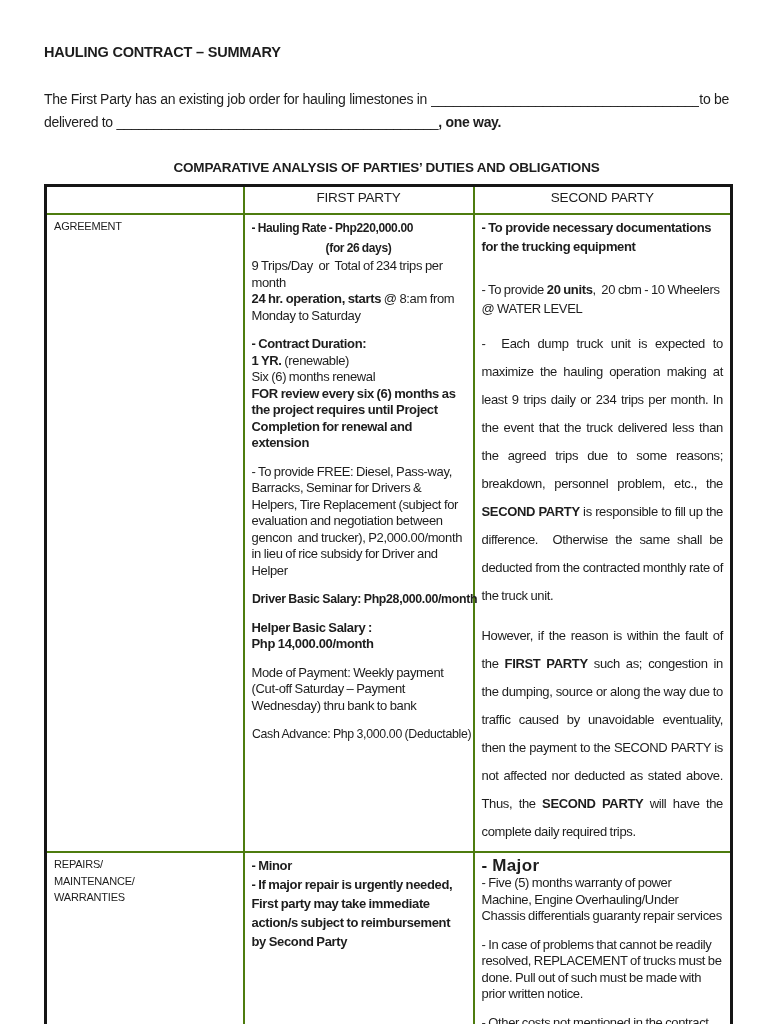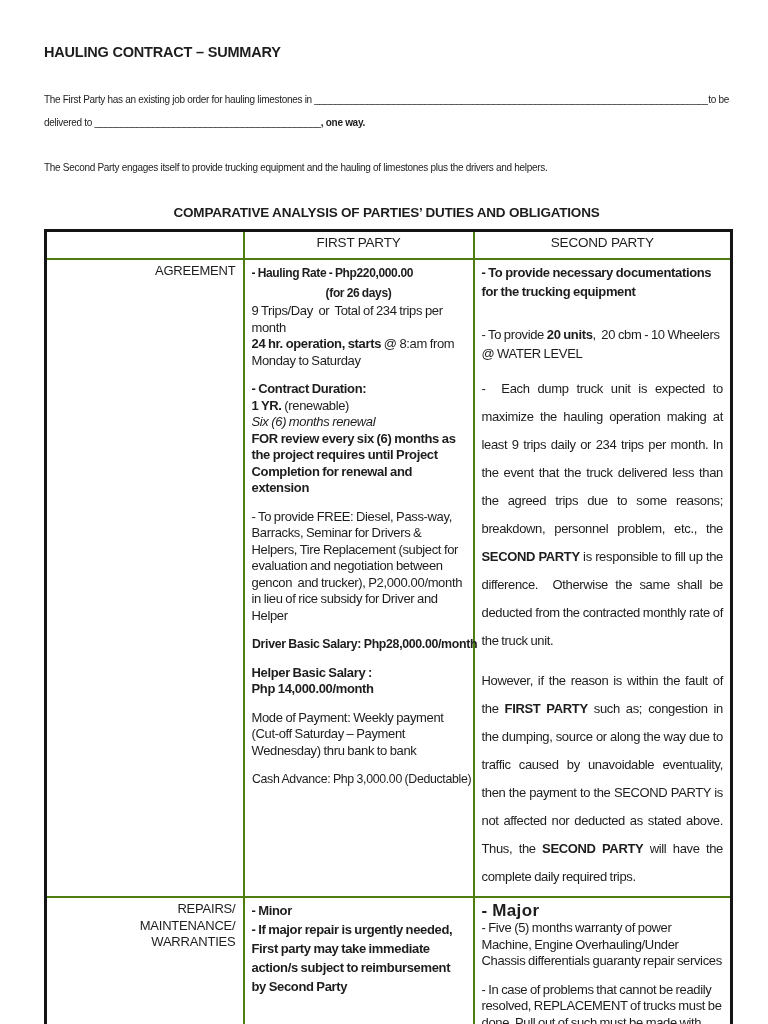--- a/index.html
+++ b/index.html
@@ -6,21 +6,21 @@
   body {
     width:768px; height:1024px; background:#ffffff; overflow:hidden;
     font-family:"Liberation Sans", sans-serif; color:#1d1d1d;
     -webkit-font-smoothing:antialiased;
   }
   .page { padding:44px 39px 0 44px; }
   .title {
     font-size:14.5px; font-weight:bold; letter-spacing:-0.2px;
     margin:0 0 28px 0;
   }
-  .para { font-size:10px; line-height:23px; letter-spacing:-0.3px; margin:0 0 22px 0; }
+  .para { font-size:14px; line-height:23px; letter-spacing:-0.3px; margin:0 0 22px 0; }
   .fl { display:flex; align-items:baseline; }
   .fl span { white-space:pre; }
   .blankfill { flex:1 1 auto; overflow:hidden; }
   .blank2 { white-space:pre; }
   .bold { font-weight:bold; }
   .p3 { max-width:656px; }
   .tabletitle {
     font-size:13.5px; font-weight:bold; text-align:center;
     letter-spacing:-0.2px; margin:26px 0 9px 0;
   }
@@ -28,52 +28,51 @@
     border-collapse:collapse; table-layout:fixed; width:686px;
     border:3px solid #151515;
   }
   table.cmp td { border:2px solid #4d7c0f; vertical-align:top; padding:3px 7px 5px 7px; }
   col.c1 { width:198px; } col.c2 { width:230px; } col.c3 { width:258px; }
   td.hdr {
     text-align:center; font-size:13.5px; letter-spacing:-0.2px;
     padding:2px 4px 3px 4px; height:18px;
   }
   .cellwrap { font-size:13px; letter-spacing:-0.35px; word-spacing:-0.5px; }
-  .lblwrap { font-size:13px; line-height:22px; letter-spacing:-0.2px;text-align:right; }
+  .lblwrap { font-size:11px; line-height:22px; letter-spacing:-0.2px; }
   .r2 { max-height:192px; overflow:hidden; }
   .tl { line-height:16.5px; white-space:pre-wrap; }
   .tl.lg { font-size:12px; line-height:20px; }
   .tl.ctr { text-align:center; }
   .tl.just { text-align:justify; text-align-last:left; line-height:28px; hyphens:none; }
   .tl.sp1 { line-height:19px; }
   .tl.mj { font-size:17px; line-height:19px; letter-spacing:0.4px; }
   .tl.nw { white-space:nowrap; transform:scaleX(0.95); transform-origin:left; }
   .tl.gap { height:12px; }
   .tl .b { font-weight:bold; }
-  .tl .i { font-style:italic; }
+  .tl .i { }
 </style>
 </head>
 <body>
 
 <div class="page">
 
   <h1 class="title">HAULING CONTRACT – SUMMARY</h1>
 
   <div class="para">
     <div class="fl">
       <span>The First Party has an existing job order for hauling limestones in </span>
         <span class="blankfill">________________________________________________________________________________</span>
         <span>to be</span>
     </div>
     <div>
       <span class="blank2">delivered to </span><span class="blank2">___________________________________________</span><span class="bold blank2">, one way.</span>
     </div>
   </div>
 
-  <p class="para p3">The Second Party engages itself to provide trucking equipment and the hauling of limestones plus the drivers and helpers.</p>
 
   <div class="tabletitle">COMPARATIVE ANALYSIS OF PARTIES’ DUTIES AND OBLIGATIONS</div>
 
   <table class="cmp">
     <colgroup>
         <col class="c1">
         <col class="c2">
         <col class="c3">
       </colgroup>
     <tbody>

